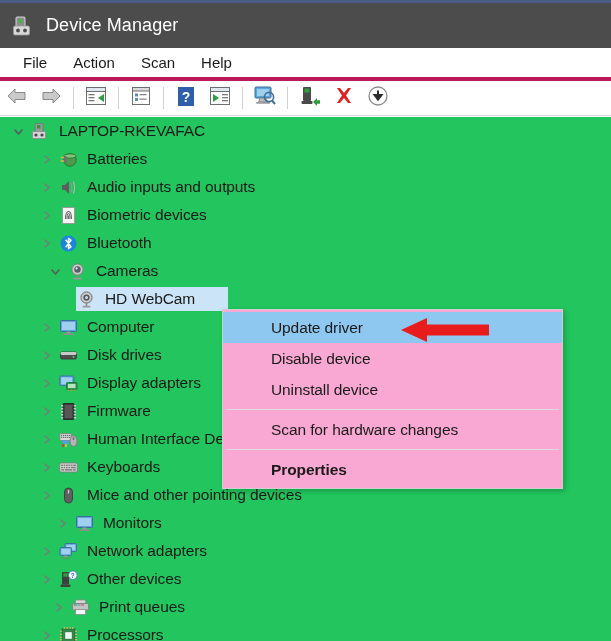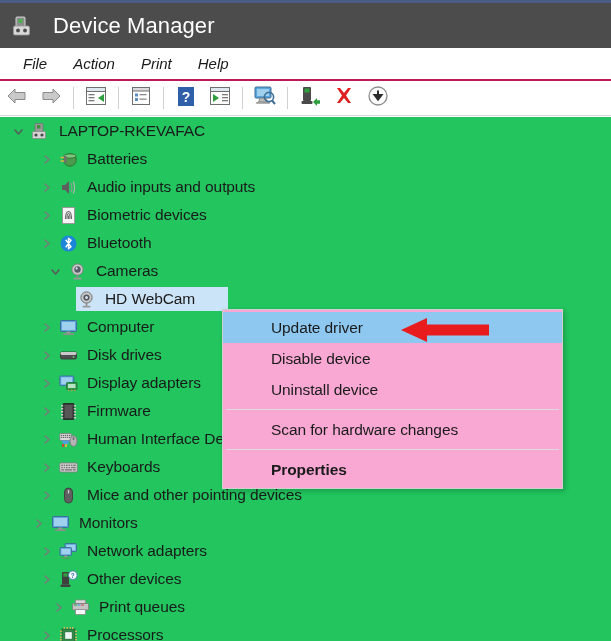--- a/index.html
+++ b/index.html
@@ -19,30 +19,29 @@
   .titlebar {
     position: absolute; left: 0; top: 3px; width: 611px; height: 45px;
     background: #4c4c4c;
     display: flex; align-items: center;
   }
   .title-icon {
     margin-left: 11px; width: 24px; height: 24px;
     position: relative; display: block;
   }
   .title-text {
-    color: #ffffff; font-size: 22px; margin-left: 18px;
+    color: #ffffff; font-size: 18px; margin-left: 11px;
     letter-spacing: 0.1px; font-weight: 400;
   }
 
   
   .menubar {
     position: absolute; left: 0; top: 48px; width: 611px; height: 33px;
     background: #ffffff; display: flex; align-items: center;
-    border-bottom: 2px solid #be185d;
-    font-style: italic;
+    border-bottom: 4px solid #be185d;
   }
   .menubar-item {
     font-size: 15px; color: #1a1a1a; padding: 3px 11px; margin-left: 4px;
     cursor: default;
   }
   .menubar-item:first-child { margin-left: 12px; }
 
   
   .toolbar {
     position: absolute; left: 0; top: 81px; width: 611px; height: 35px;
@@ -126,21 +125,21 @@
         <circle cx="7" cy="16.5" r="1.9" fill="#4c4c4c"></circle>
         <circle cx="14" cy="16.5" r="1.9" fill="#4c4c4c"></circle>
       </svg>
     </span>
     <span class="title-text">Device Manager</span>
   </div>
 
   <div class="menubar">
     <div class="menubar-item">File</div>
     <div class="menubar-item">Action</div>
-    <div class="menubar-item">Print</div>
+    <div class="menubar-item">Scan</div>
     <div class="menubar-item">Help</div>
   </div>
 
   <div class="toolbar">
     <div class="tb-btn">
       <span>
         <svg width="22" height="18" viewBox="0 0 22 18">
           <path d="M9 2 L2 9 L9 16 L9 12.5 L19 12.5 L19 5.5 L9 5.5 Z" fill="#c9c9c9" stroke="#8a8a8a" stroke-width="1" stroke-linejoin="round"></path>
         </svg>
       </span>
@@ -507,21 +506,21 @@
       </span>
       <span class="ico">
         <svg width="19" height="19" viewBox="0 0 19 19">
           <rect x="5.5" y="2" width="8" height="15" rx="4" fill="#5f5f5f" stroke="#3d3d3d" stroke-width="0.9"></rect>
           <rect x="8.9" y="4" width="1.3" height="3.5" rx="0.6" fill="#d4d4d4"></rect>
         </svg>
       </span>
       <span class="lbl">Mice and other pointing devices</span>
     </div>
 
-    <div class="row" style="padding-left:32px">
+    <div class="row" style="padding-left:56px">
       <span class="chev">
         <svg width="11" height="11" viewBox="0 0 11 11">
             <path d="M4 2 L8 5.5 L4 9" fill="none" stroke="#7a7a7a" stroke-width="1.5" stroke-linecap="round" stroke-linejoin="round"></path>
           </svg>
       </span>
       <span class="ico">
         <svg width="19" height="19" viewBox="0 0 19 19">
           <rect x="1.5" y="2.5" width="16" height="11" rx="1" fill="#5aa6dd" stroke="#3d6e96" stroke-width="1"></rect>
           <rect x="3" y="4" width="13" height="8" fill="#9fd0ee"></rect>
           <rect x="7.5" y="13.5" width="4" height="2" fill="#9a9a9a"></rect>

